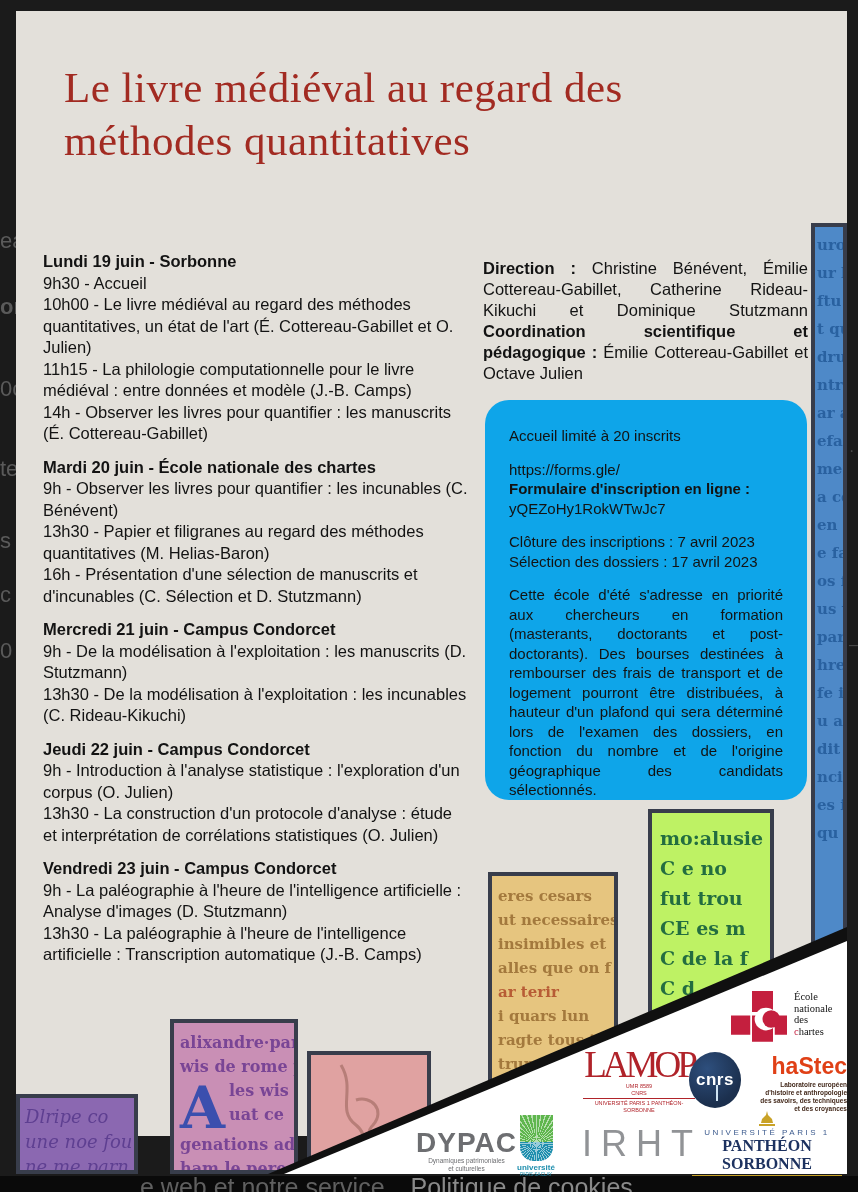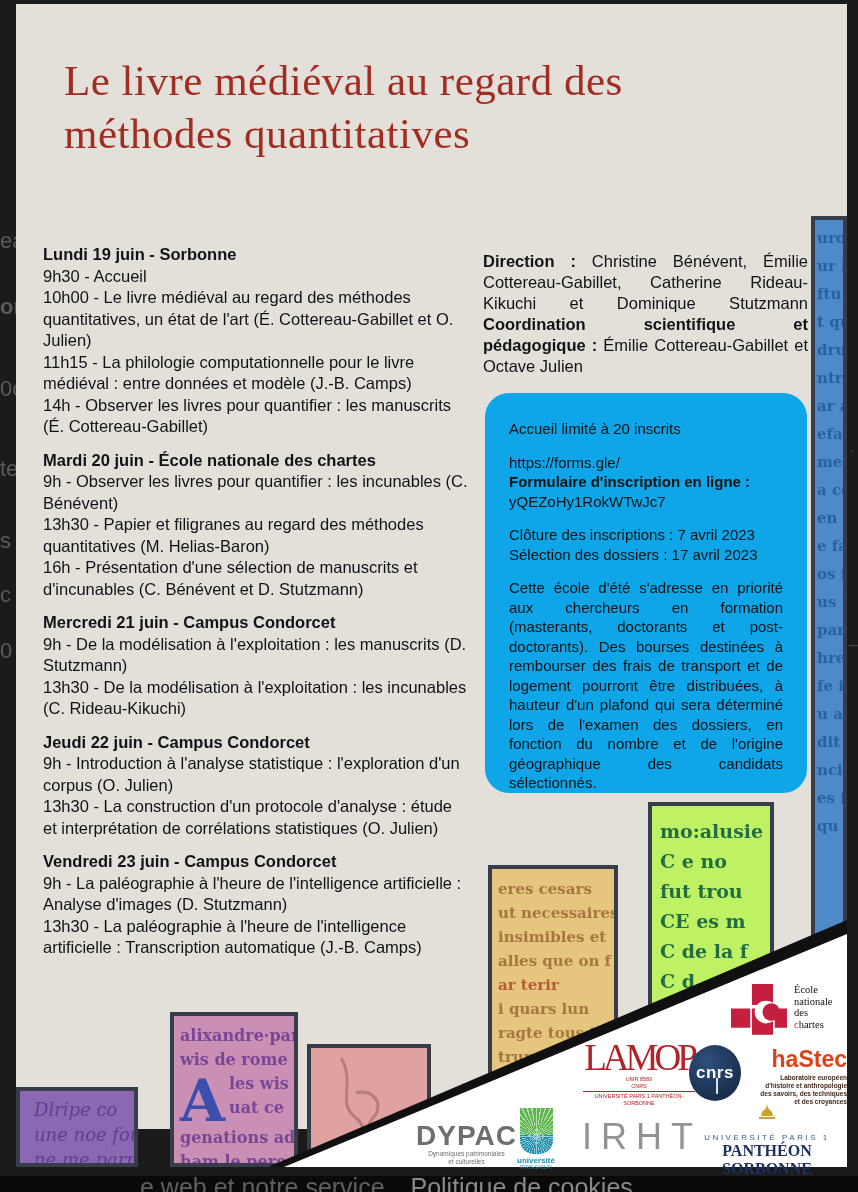--- a/index.html
+++ b/index.html
@@ -4,21 +4,21 @@
 <style>
   html,body{margin:0;padding:0;background:#000;}
   .stage{position:relative;width:858px;height:1192px;background:#1b1b1b;overflow:hidden;
          font-family:"Liberation Sans",sans-serif;}
   
   .efrag{position:absolute;left:0;width:16px;overflow:hidden;color:#5a5a5a;font-size:22px;line-height:22px;}
   .efrag.b{font-weight:bold;}
   .rfrag{position:absolute;left:849px;width:9px;overflow:hidden;color:#4a4a4a;font-size:16px;}
 
   
-  .poster{position:absolute;left:16px;top:4px;width:831px;height:1125px;background:#e3e0da;}
+  .poster{position:absolute;left:16px;top:11px;width:831px;height:1125px;background:#e3e0da;}
   .title{position:absolute;left:48px;top:50px;margin:0;font-family:"Liberation Serif",serif;
          font-weight:400;font-size:43px;line-height:53px;color:#a22b22;letter-spacing:.5px;}
   .subtitle{position:absolute;left:50px;top:170px;margin:0;font-family:"Liberation Serif",serif;
             font-weight:400;font-size:29px;color:#151515;}
 
   .program{position:absolute;left:27px;top:240px;width:427px;color:#131313;}
   .day{margin:0 0 12px 0;}
   .day p{margin:0;font-size:16.5px;line-height:21.5px;}
   .day .day-h{font-weight:bold;}
 
@@ -38,21 +38,21 @@
   .sw-blue{left:795px;top:212px;width:36px;height:725px;background:#4e89c8;color:#255d9c;
            font-weight:bold;font-size:15px;line-height:28px;padding:4px 2px;}
   .sw-green{left:632px;top:798px;width:126px;height:255px;background:#bef264;color:#135f3d;
             font-weight:bold;font-size:19px;line-height:30px;padding:10px 8px;}
   .sw-orange{left:472px;top:861px;width:130px;height:302px;background:#e6c57f;color:#9c7136;
              font-weight:bold;font-size:15px;line-height:24px;padding:8px 6px;}
   .sw-salmon{left:291px;top:1040px;width:124px;height:123px;background:#e0a2a1;}
   .sw-mauve{left:154px;top:1008px;width:128px;height:155px;background:#c98fb5;color:#713d92;
             font-weight:bold;font-size:16px;line-height:24px;padding:8px 6px;}
   .sw-purple{left:0px;top:1083px;width:122px;height:80px;background:#8b68b1;color:#5a3b8e;
-             font-style:italic;font-size:18px;line-height:25px;padding:6px 14px;}
+             font-style:italic;font-size:18px;line-height:25px;padding:6px 5px;}
   .ms-line{white-space:nowrap;opacity:.9;}
   .initial{float:left;font-size:58px;line-height:50px;color:#3b4fae;font-weight:bold;margin:4px 4px 0 0;}
 
   
   .wedge-black{position:absolute;left:0;top:0;width:831px;height:1163px;background:#101010;
                clip-path:polygon(252px 1163px,831px 916px,831px 1163px);}
   .wedge-white{position:absolute;left:0;top:0;width:831px;height:1163px;background:#ffffff;
                clip-path:polygon(268px 1163px,831px 930px,831px 1163px);}
 
   
@@ -77,21 +77,21 @@
   .dypac-tag{color:#6d6e71;font-size:6.5px;line-height:8px;}
   .uvsq{left:499px;top:1104px;width:42px;text-align:center;}
   .uvsq-shield{width:33px;height:46px;margin:0 auto;border-radius:0 0 14px 14px;
      background:
        repeating-conic-gradient(from 250deg at 50% 62%,rgba(255,255,255,.55) 0 3deg,rgba(255,255,255,0) 3deg 9deg),
        linear-gradient(#5fb64e 58%,#1f8fae 58%);}
   .uvsq-sub1{color:#1f8fae;font-weight:bold;font-size:8px;line-height:8px;margin-top:3px;}
   .uvsq-sub2{color:#1f8fae;font-size:4.5px;line-height:5px;}
   .irht{left:566px;top:1112px;color:#919396;font-size:36px;letter-spacing:9px;font-family:"Liberation Sans",sans-serif;}
   .sorbonne{left:676px;top:1100px;width:150px;text-align:center;}
-  .sorb-l1{color:#3c5b8e;font-size:8px;letter-spacing:2.5px;margin-top:14px;}
+  .sorb-l1{color:#3c5b8e;font-size:8px;letter-spacing:2.5px;margin-top:2px;}
   .sorb-l2{color:#1d3260;font-family:"Liberation Serif",serif;font-weight:bold;font-size:16px;
            line-height:18px;border-bottom:2px solid #c9a227;padding-bottom:2px;}
 
   
   .bottom-bar{position:absolute;left:0;top:1176px;width:858px;height:16px;background:#0a0a0a;overflow:hidden;}
   .bb-inner{position:absolute;left:140px;top:-3px;white-space:nowrap;font-size:25px;color:#606060;}
   .bb-link{text-decoration:underline;color:#8a8a8a;margin-left:12px;}
 </style>
 </head>
 <body>
@@ -120,21 +120,21 @@
         <p class="day-h">Lundi 19 juin - Sorbonne</p>
         <p>9h30 - Accueil</p>
         <p>10h00 - Le livre médiéval au regard des méthodes quantitatives, un état de l'art (É. Cottereau-Gabillet et O. Julien)</p>
         <p>11h15 - La philologie computationnelle pour le livre médiéval : entre données et modèle (J.-B. Camps)</p>
         <p>14h - Observer les livres pour quantifier : les manuscrits (É. Cottereau-Gabillet)</p>
       </div>
       <div class="day">
         <p class="day-h">Mardi 20 juin - École nationale des chartes</p>
         <p>9h - Observer les livres pour quantifier : les incunables (C. Bénévent)</p>
         <p>13h30 - Papier et filigranes au regard des méthodes quantitatives (M. Helias-Baron)</p>
-        <p>16h - Présentation d'une sélection de manuscrits et d'incunables (C. Bénévent et D. Stutzmann)</p>
+        <p>16h - Présentation d'une sélection de manuscrits et d'incunables (C. Sélection et D. Stutzmann)</p>
       </div>
       <div class="day">
         <p class="day-h">Mercredi 21 juin - Campus Condorcet</p>
         <p>9h - De la modélisation à l'exploitation : les manuscrits (D. Stutzmann)</p>
         <p>13h30 - De la modélisation à l'exploitation : les incunables (C. Rideau-Kikuchi)</p>
       </div>
       <div class="day">
         <p class="day-h">Jeudi 22 juin  - Campus Condorcet</p>
         <p>9h - Introduction à l'analyse statistique : l'exploration d'un corpus (O. Julien)</p>
         <p>13h30 - La construction d'un protocole d'analyse : étude et interprétation de corrélations statistiques (O. Julien)</p>

